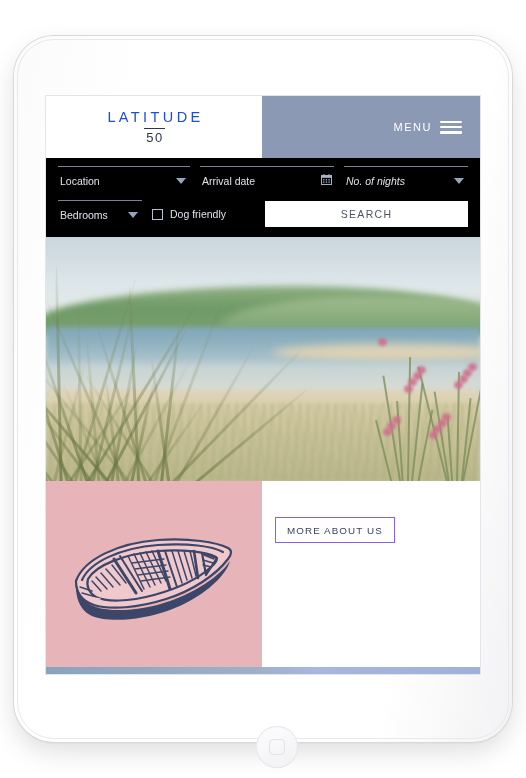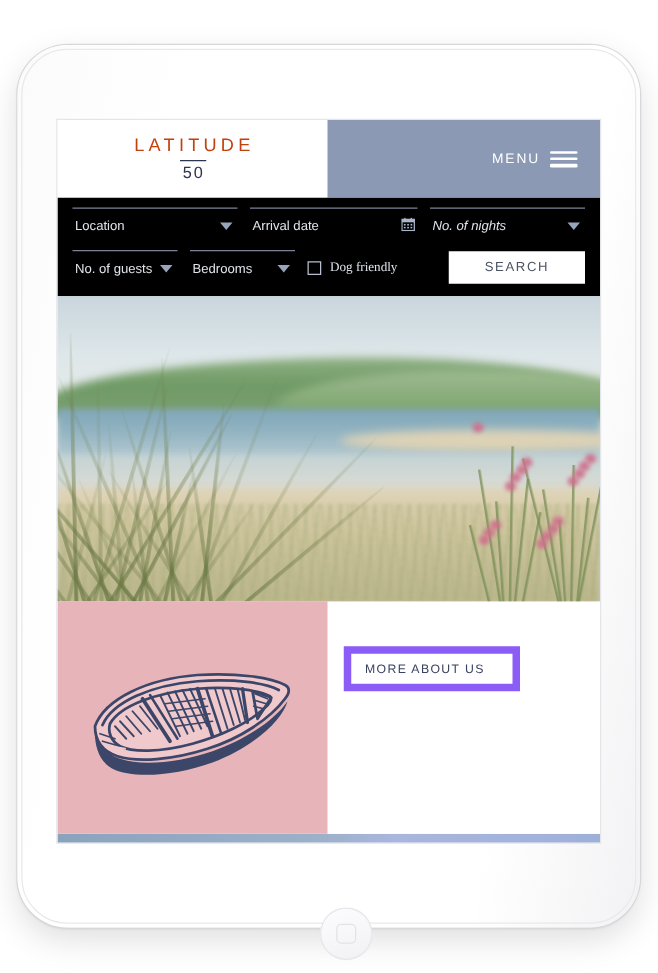--- a/index.html
+++ b/index.html
@@ -86,21 +86,21 @@
   }
   #logo-block {
     width: 216px;
     background: #ffffff;
     display: flex;
     align-items: center;
     justify-content: center;
     flex-direction: column;
   }
   #logo-word {
-    color: #c2410c;
+    color: #1d4ed8;
     font-size: 14.5px;
     letter-spacing: 3.4px;
     font-weight: 400;
     line-height: 1;
     padding-left: 3px;
   }
   #logo-rule {
     width: 21px;
     height: 1.4px;
     background: #2c3454;
@@ -183,21 +183,20 @@
 
   #dog-friendly-field {
     display: flex;
     align-items: center;
     height: 26px;
     padding-top: 2px;
     width: 103px;
     color: #dfe3ea;
     font-size: 10.5px;
     gap: 7px;
-    font-family: Liberation Serif, serif;
   }
   #dog-friendly-checkbox {
     width: 11px; height: 11px;
     border: 1.3px solid #b7c0d0;
     background: transparent;
     flex: none;
   }
   #search-button {
     flex: 1;
     background: #ffffff;
@@ -325,27 +324,27 @@
   #intro-text {
     color: #2f3757;
     font-size: 11.6px;
     line-height: 1.52;
     font-weight: bold;
     letter-spacing: .1px;
   }
   #more-about-us-button {
     margin-top: 14px;
     display: inline-block;
-    border: 6px solid #8b5cf6;
+    border: 1px solid #8b5cf6;
     background: #ffffff;
     color: #3a4262;
     font-family: "Liberation Sans", sans-serif;
     font-size: 9.8px;
     letter-spacing: 1.1px;
-    padding: 7px 22px 6px 11px;
+    padding: 7px 11px 6px 11px;
     cursor: pointer;
   }
 
   
   #bottom-strip {
     height: 20px;
     width: 100%;
     background: linear-gradient(90deg,#8aa3bd 0%, #9db0c9 48%, #a9b6de 62%, #9fb0d8 100%);
   }
 </style>
@@ -410,24 +409,20 @@
       </div>
 
       <div class="field" id="field-nights">
         <span class="fl">No. of nights</span>
         <span class="caret"></span>
       </div>
     </div>
 
     <div class="search-row">
 
-      <div class="field" id="field-guests">
-        <span class="fl">No. of guests</span>
-        <span class="caret"></span>
-      </div>
 
       <div class="field" id="field-bedrooms">
         <span class="fl">Bedrooms</span>
         <span class="caret"></span>
       </div>
 
       <div id="dog-friendly-field">
         <span id="dog-friendly-checkbox"></span>
         <span>Dog friendly</span>
       </div>

